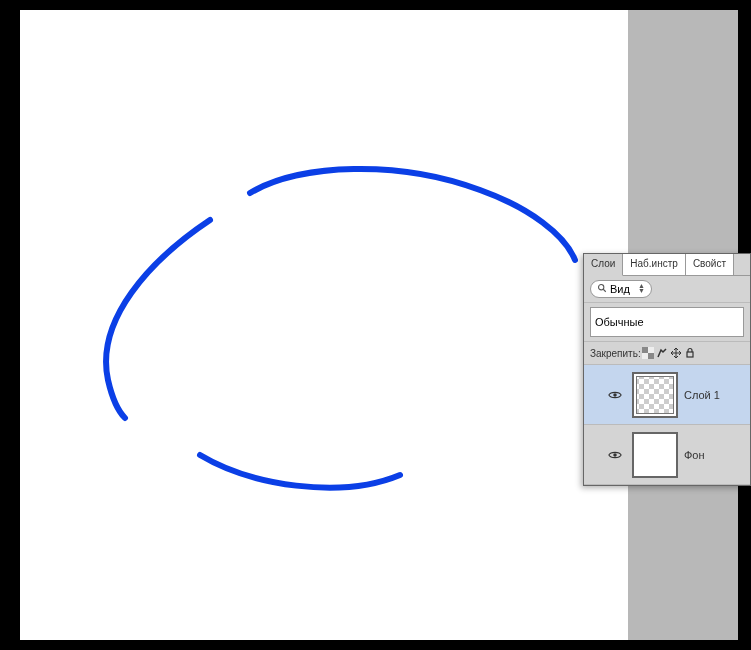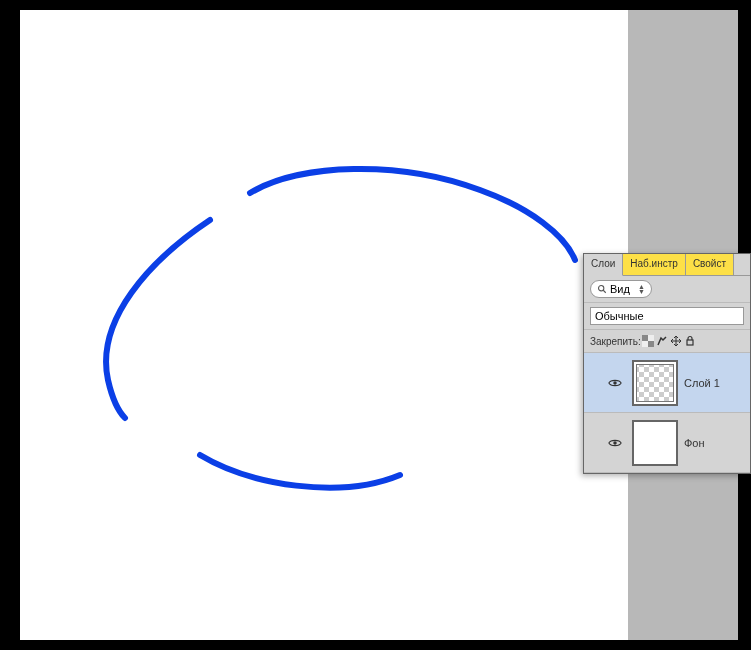--- a/index.html
+++ b/index.html
@@ -47,39 +47,38 @@
     }
     .tabs {
       display: flex;
       background: #d4d4d4;
       border-bottom: 1px solid #999;
       height: 22px;
     }
     .tab {
       padding: 4px 7px;
       border-right: 1px solid #999;
-      background: #fde047;
+      background: #ffffff;
       color: #333;
       white-space: nowrap;
       font-size: 10px;
     }
     .tab.active {
       background: #d4d4d4;
       border-bottom: 1px solid #d4d4d4;
       margin-bottom: -1px;
     }
     .filter-row {
       padding: 4px 6px;
       border-bottom: 1px solid #bbb;
       display: flex;
       align-items: center;
     }
     .filter-box {
       display: flex;
-      align-items: center;
       background: #fff;
       border: 1px solid #999;
       border-radius: 10px;
       padding: 2px 6px;
       width: 62px;
       height: 18px;
     }
     .search-icon {
       width: 10px;
       height: 10px;
@@ -97,21 +96,21 @@
       padding: 4px 6px;
       border-bottom: 1px solid #bbb;
       background: #d4d4d4;
     }
     .blend-select {
       width: 100%;
       background: #fff;
       border: 1px solid #999;
       padding: 2px 4px;
       font-size: 11px;
-      height: 18px;
+      height: 30px;
       display: flex;
       align-items: center;
     }
     .lock-row {
       padding: 4px 6px;
       border-bottom: 1px solid #bbb;
       display: flex;
       align-items: center;
       gap: 0;
       font-size: 10px;

